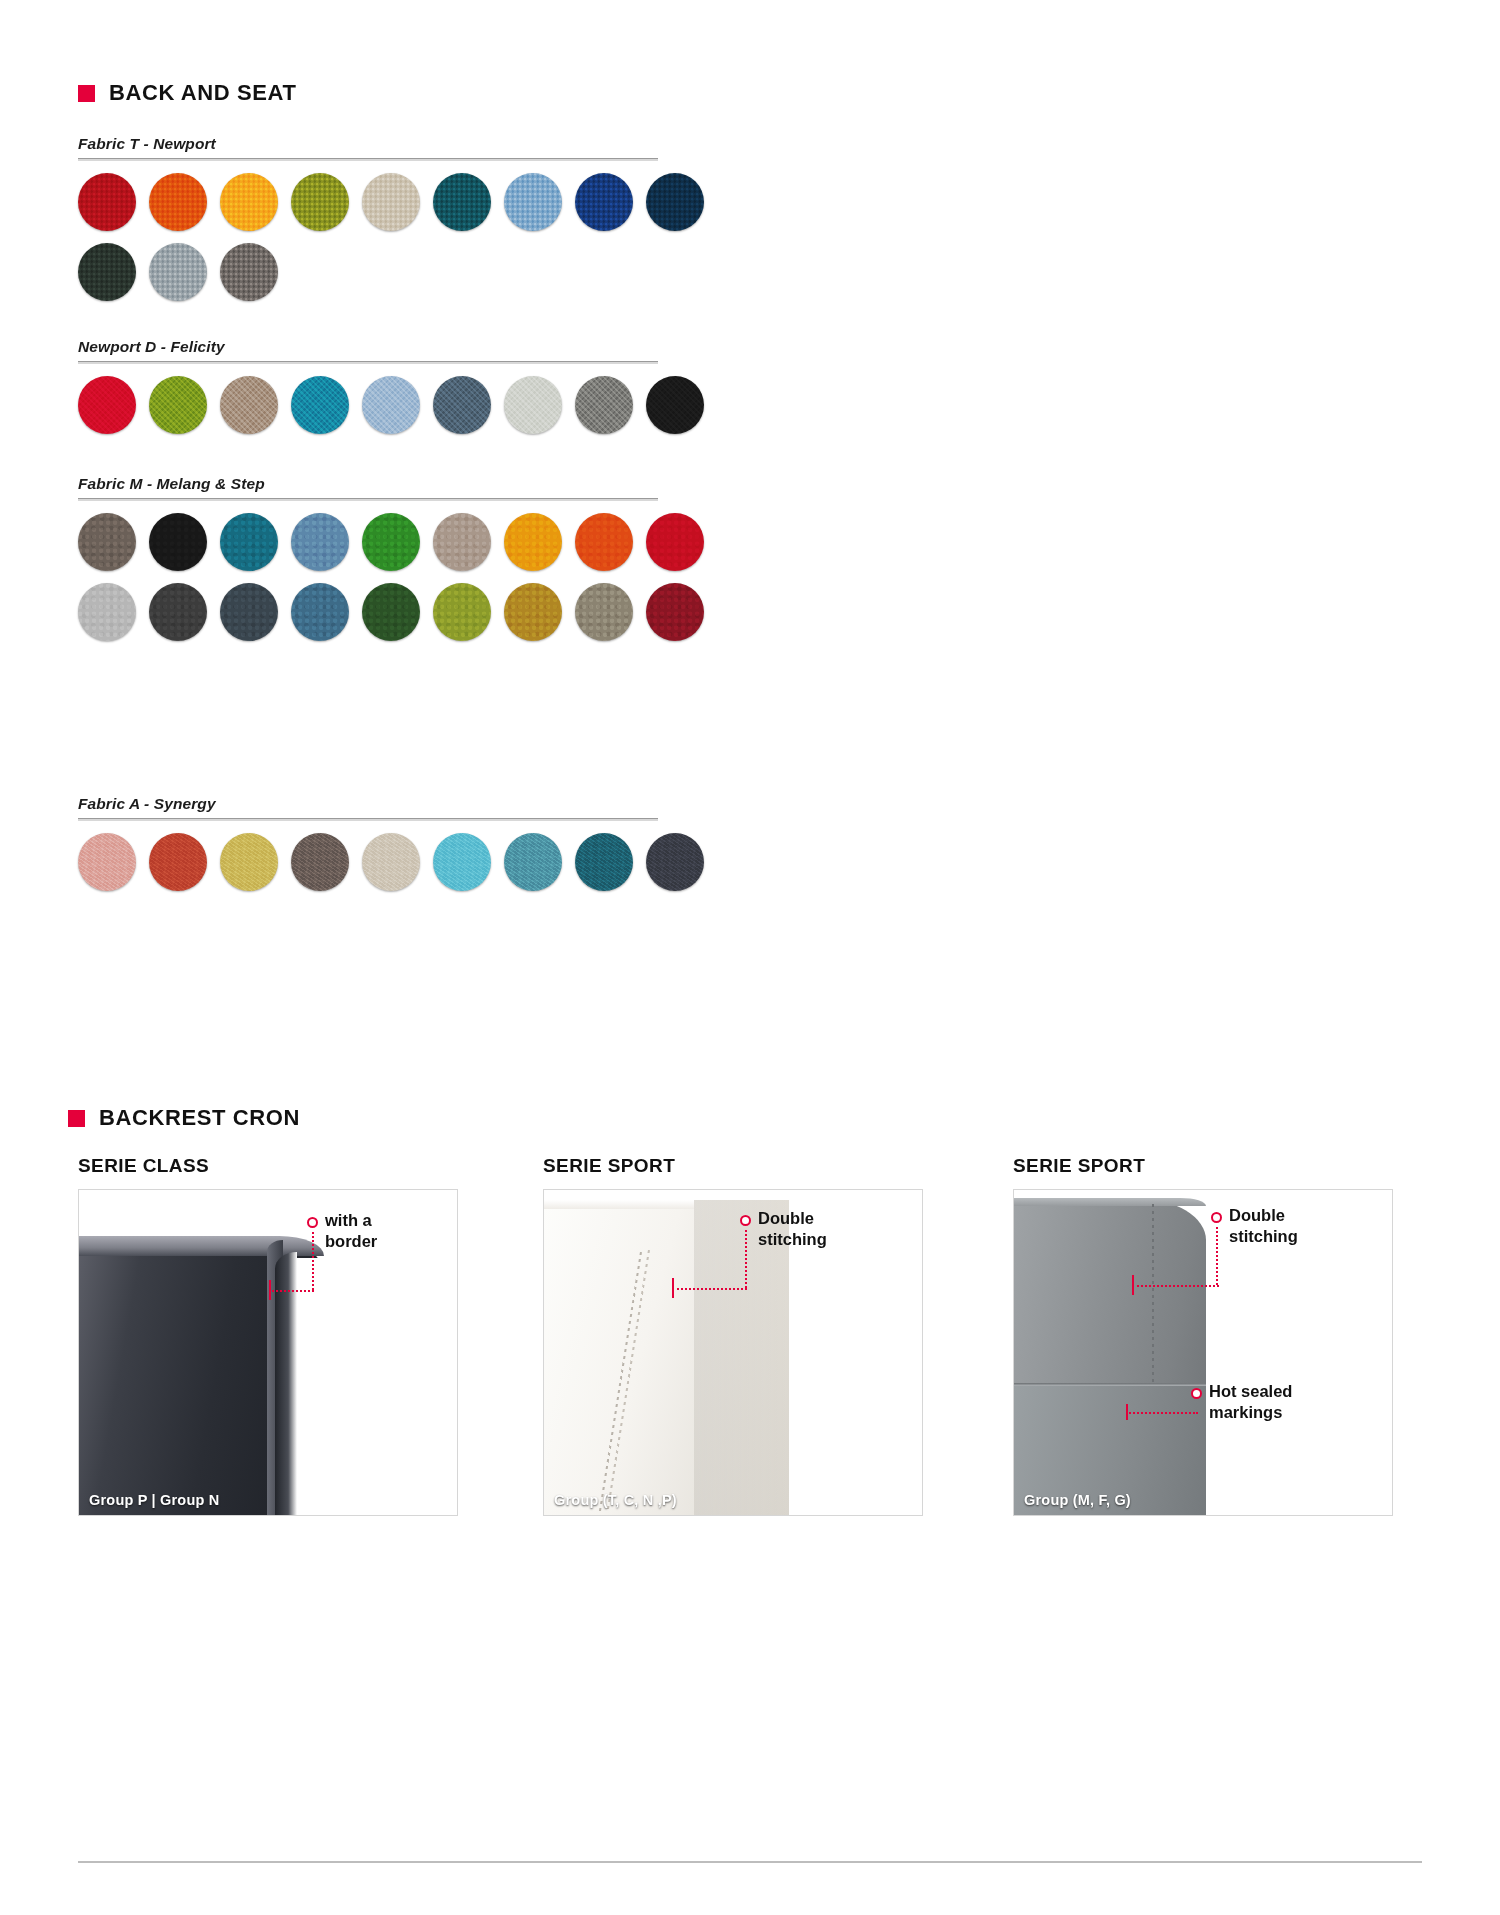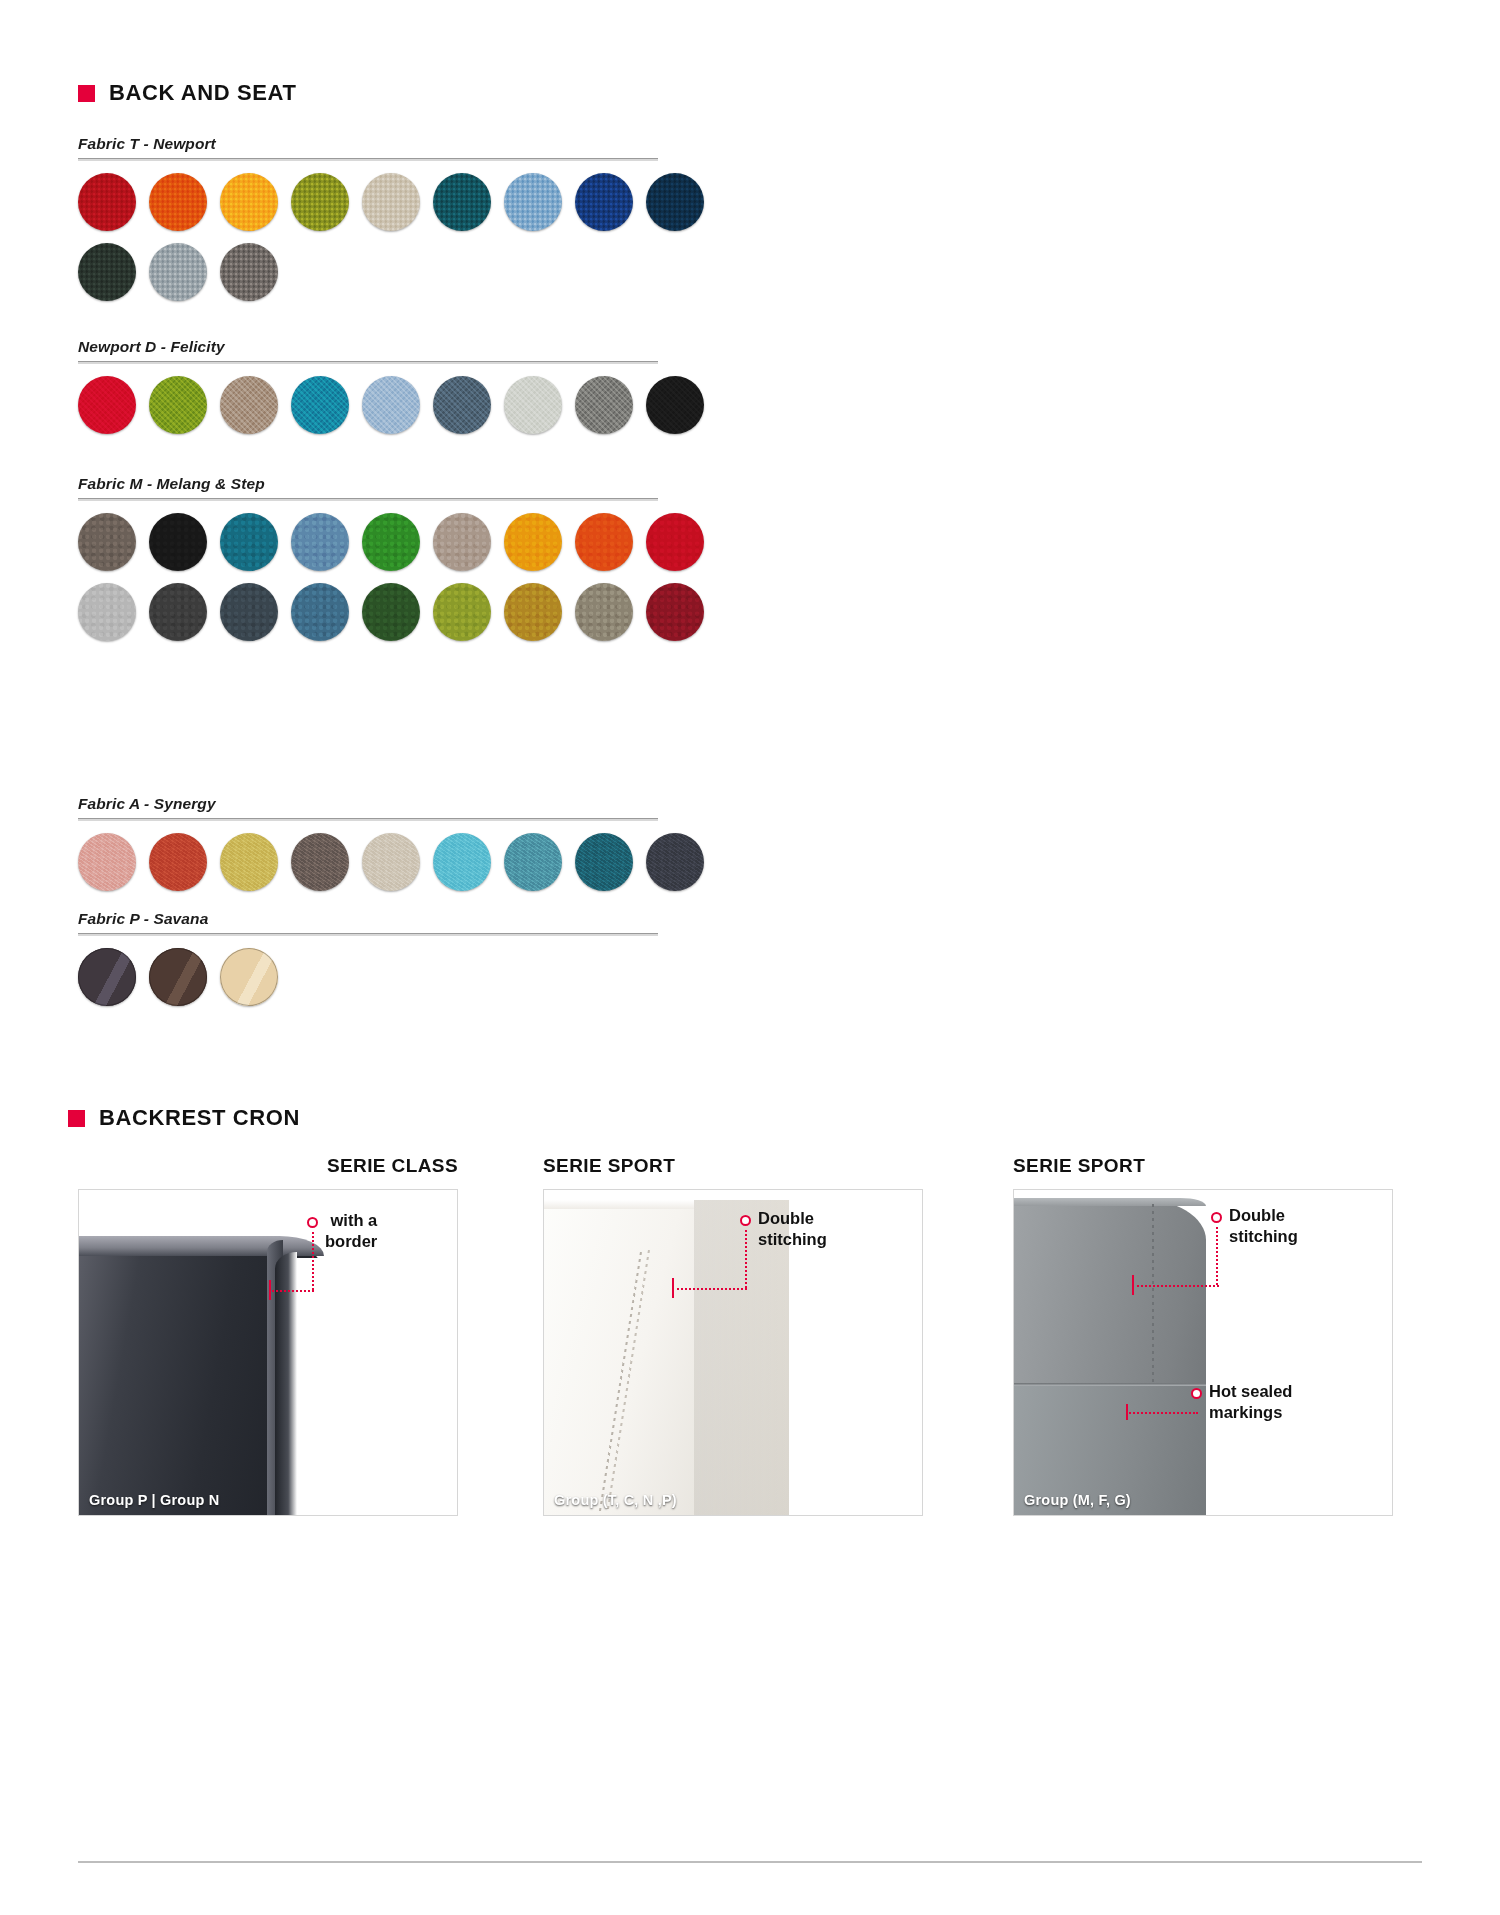--- a/index.html
+++ b/index.html
@@ -345,45 +345,27 @@
         </span>
         <span class="swatch" style="background: rgb(30, 98, 114);">
           <span class="tex synergy"></span>
         </span>
         <span class="swatch" style="background: rgb(58, 61, 71);">
           <span class="tex synergy"></span>
         </span>
       </div>
   </div>
 
-  <div class="fabric-group" style="top:910px;">
-    <div class="fabric-label">Fabric P - Savana</div>
-    <div class="fabric-rule"></div>
-    <div class="swatch-row" id="p0">
-        <span class="swatch savana" style="background: rgb(64, 56, 63);">
-          <span class="hi" style="--c1: #40383f; --c2: #5a5260;"></span>
-          <span class="ring"></span>
-        </span>
-        <span class="swatch savana" style="background: rgb(78, 58, 51);">
-          <span class="hi" style="--c1: #4e3a33; --c2: #6a5246;"></span>
-          <span class="ring"></span>
-        </span>
-        <span class="swatch savana" style="background: rgb(232, 209, 168);">
-          <span class="hi" style="--c1: #e8d1a8; --c2: #f2e3c5;"></span>
-          <span class="ring"></span>
-        </span>
-      </div>
-  </div>
 
   <div class="section-head" style="left:68px; top:1105px;justify-content:center;">
     <span class="section-bullet"></span>
     <span class="section-title">BACKREST CRON</span>
   </div>
 
-  <div class="panel-col" style="left:78px; width:380px;text-align:right;">
+  <div class="panel-col" style="left:78px; width:380px;">
     <div class="panel-title">SERIE CLASS</div>
     <div class="panel-box" style="width:378px; height:325px;">
 
       <div class="photo" style="left:0; top:28px; width:245px; height:297px;
                   background:
                     linear-gradient(180deg,#ffffff 0 0),
                     #2e3138;">
         <div style="position:absolute; left:0; top:18px; width:245px; height:279px;
                     background:linear-gradient(100deg,#5d5f68 0%,#3c3f47 22%,#2a2d34 55%,#1d2026 100%);
                     border-top-right-radius:58px 40px;"></div>

